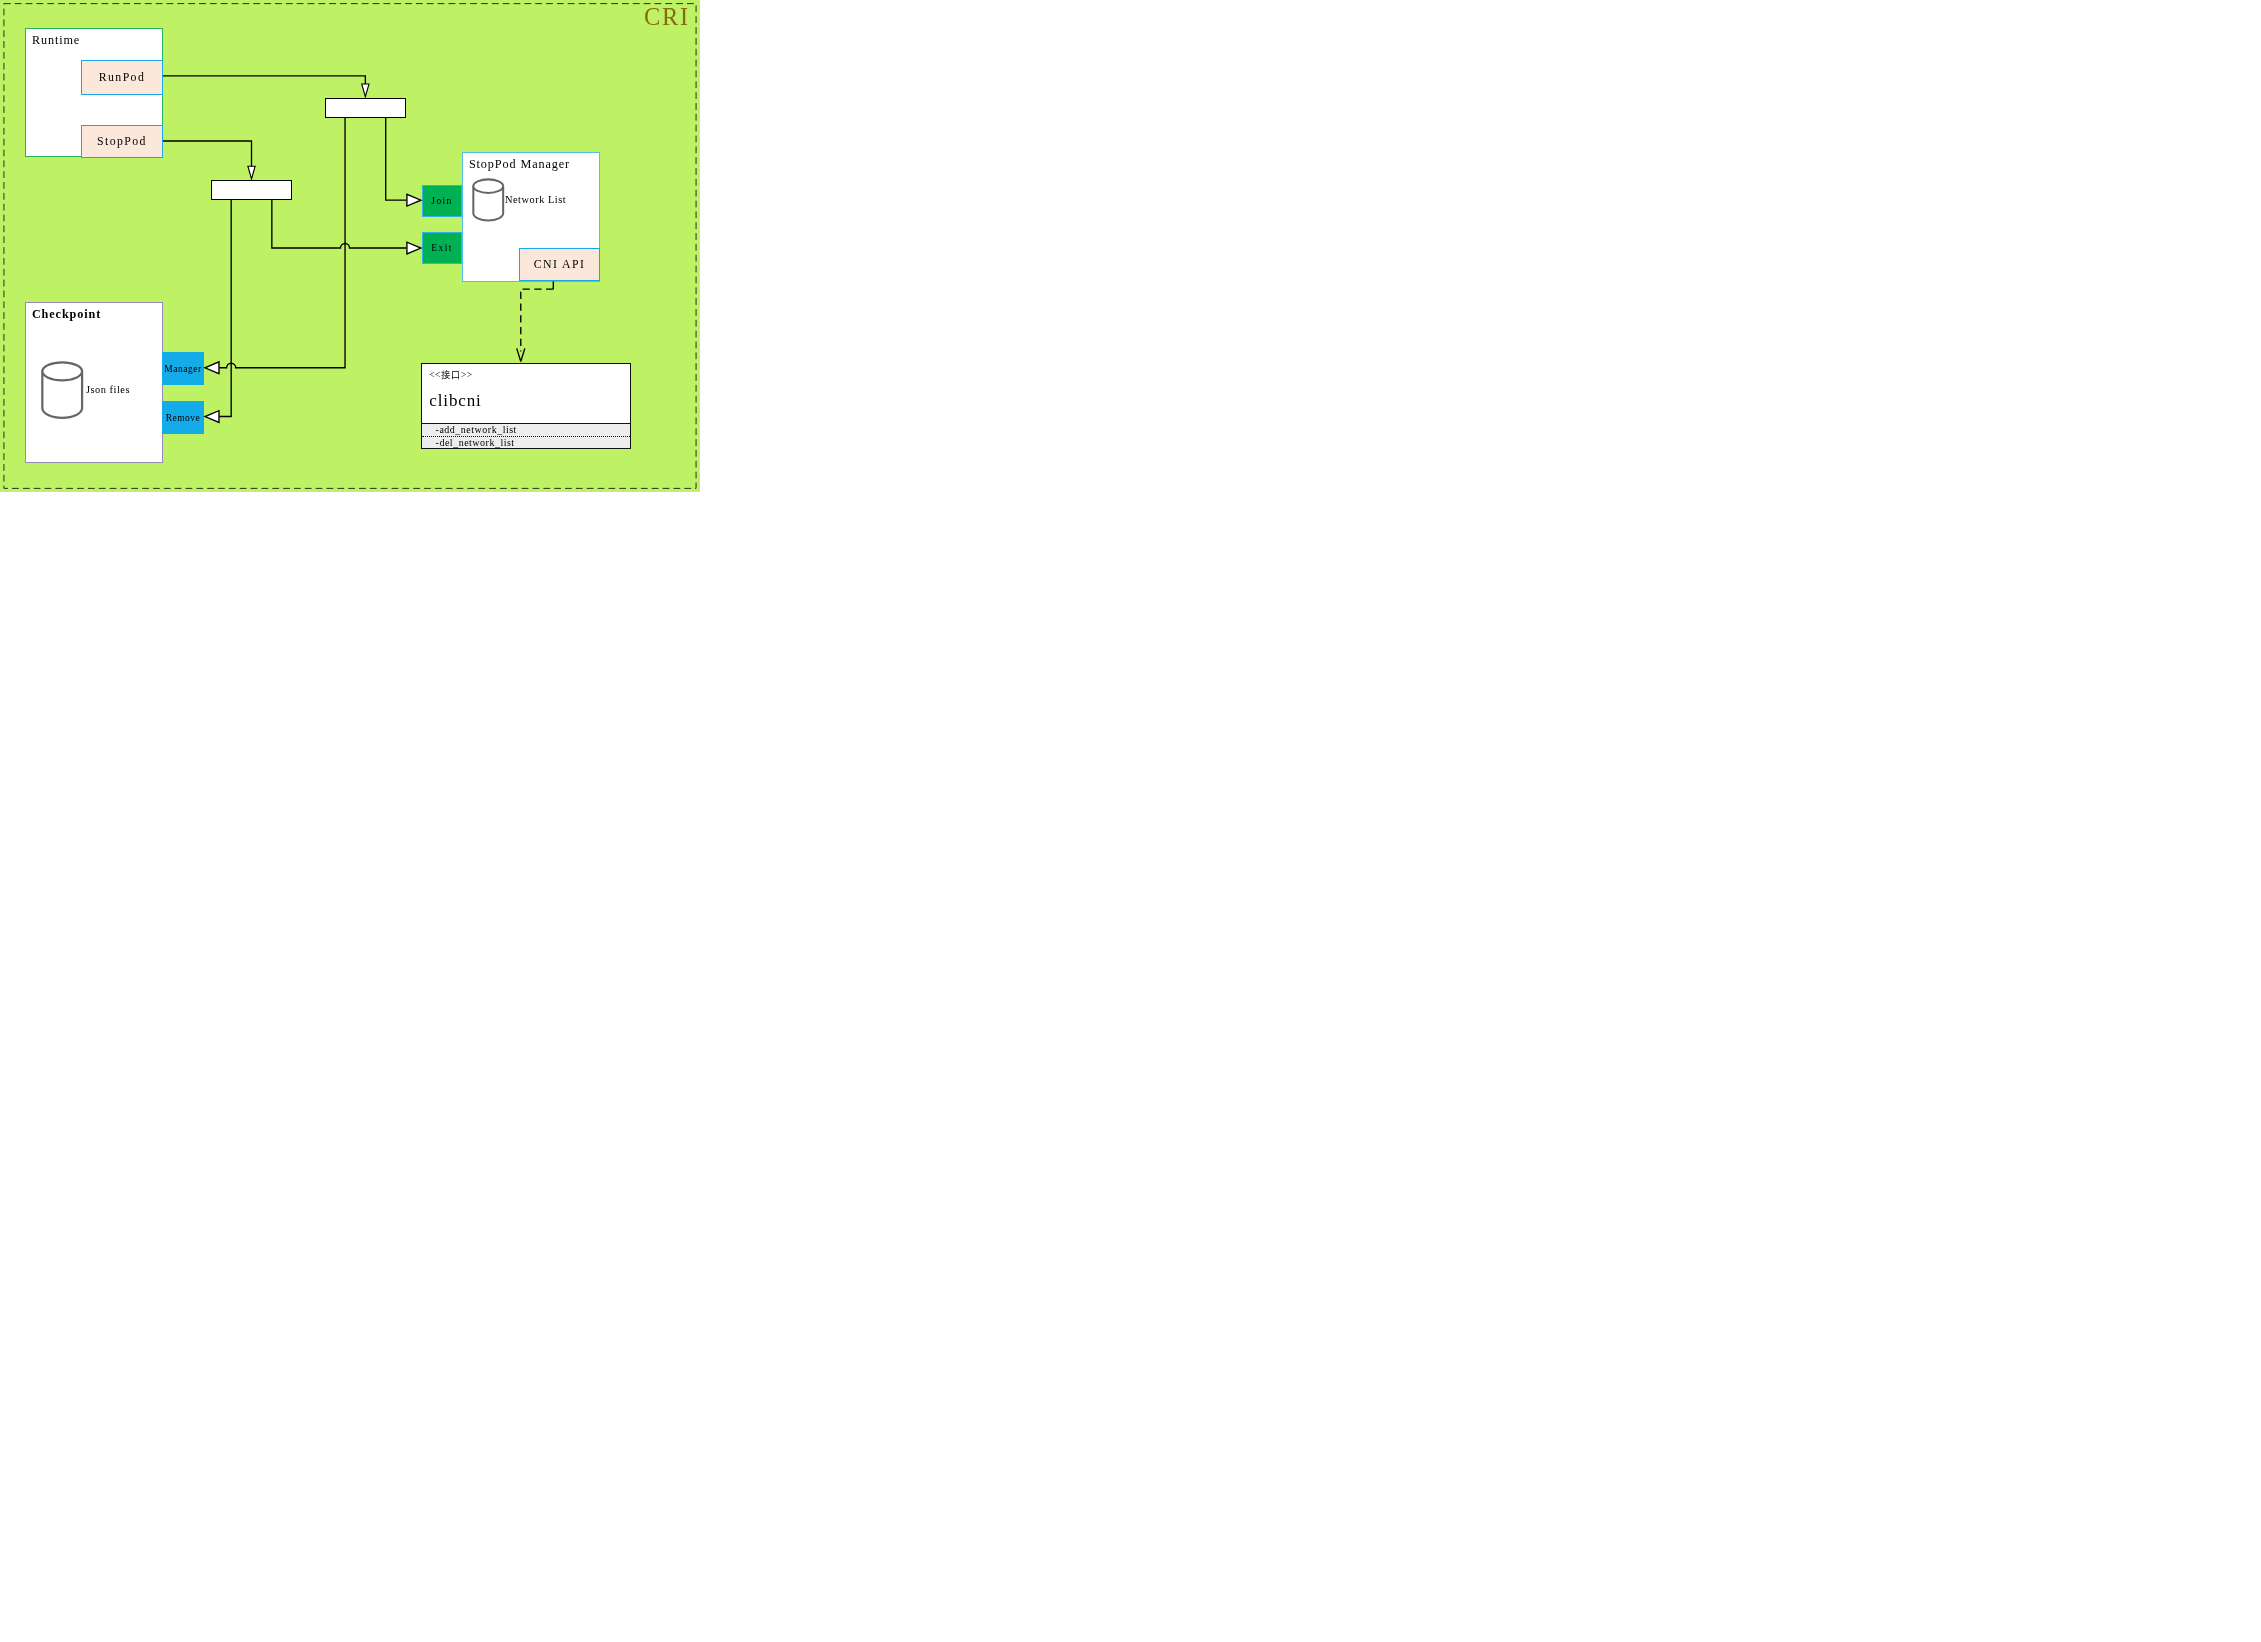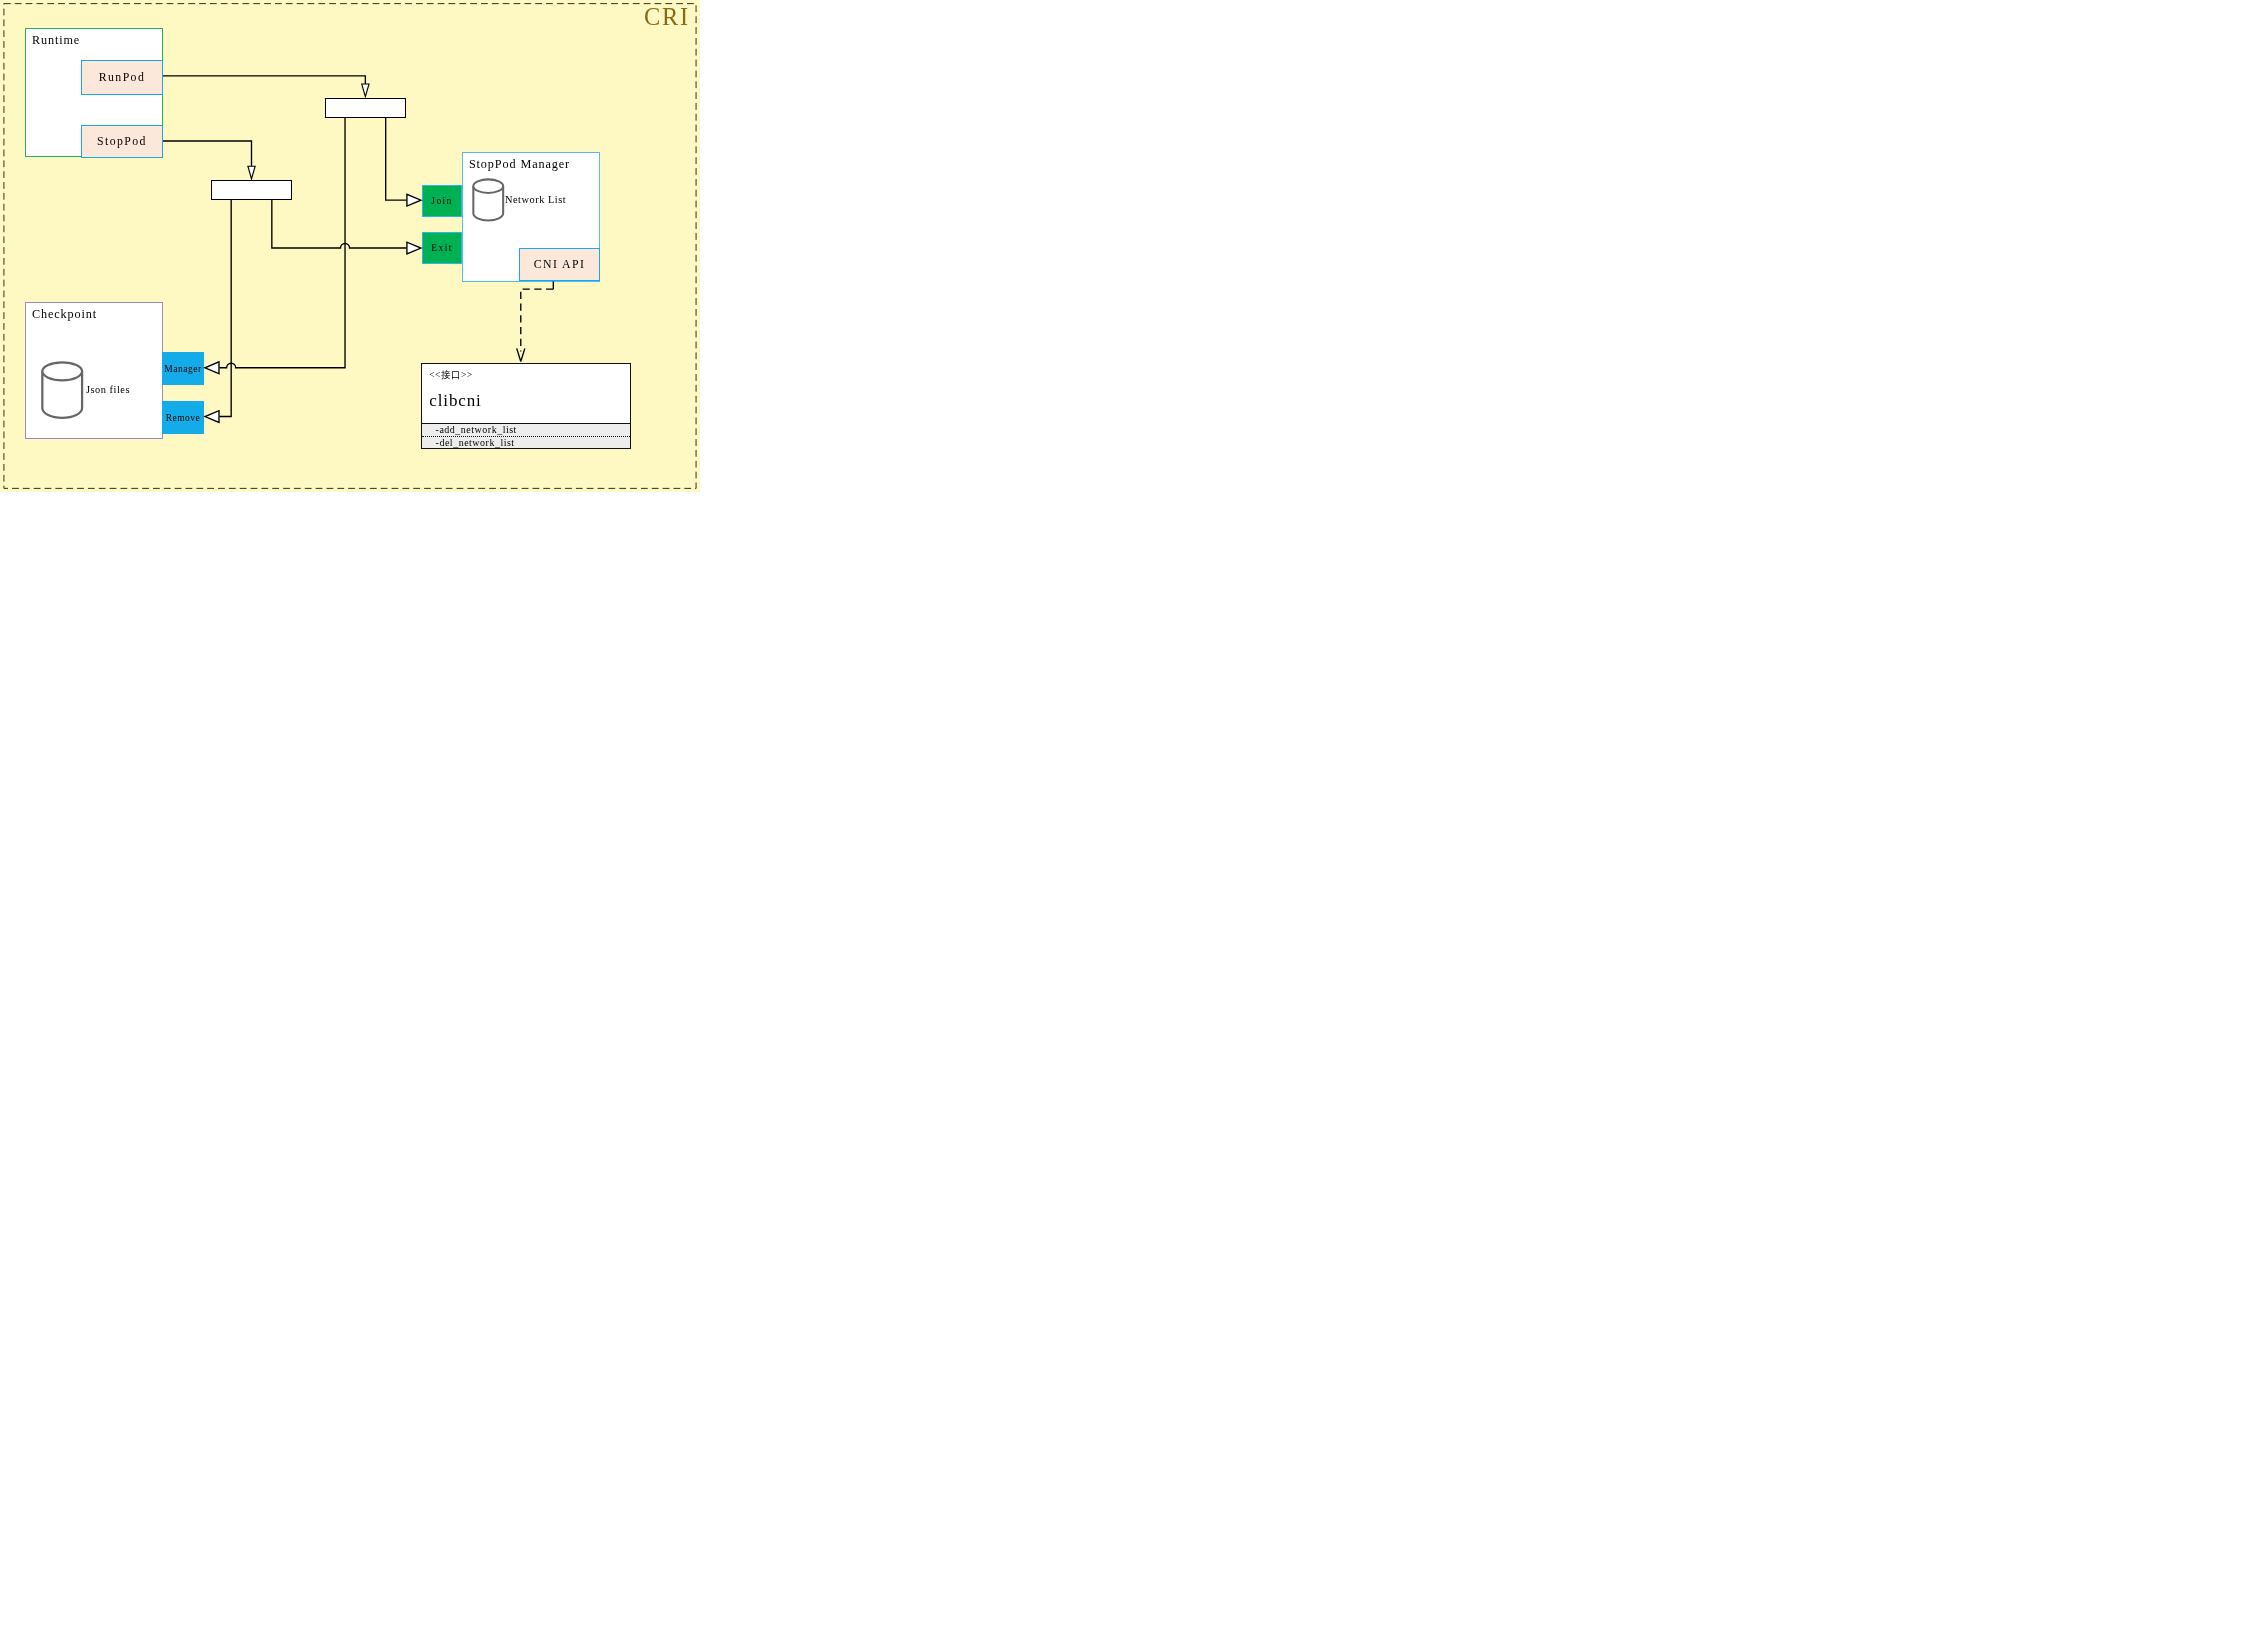--- a/index.html
+++ b/index.html
@@ -1,19 +1,19 @@
 <!DOCTYPE html>
 <html style="font-size:7.2px"><head>
 <meta charset="utf-8">
 <style>
   html,body{margin:0;padding:0;background:#ffffff;}
   .canvas{
     position:relative;
     width:700px;height:492px;
-    background:#fef9c3;
+    background:#bef264;
     font-family:"Liberation Serif","DejaVu Serif",serif;
     color:#000;
     overflow:hidden;
   }
   .abs{position:absolute;box-sizing:border-box;}
   
   .frame{background:#fff;}
   .frame .frame-title{
     padding:3.6px 5.9px;
     font-size:12.2px;
@@ -96,21 +96,21 @@
   <div class="abs" style="left:211px;top:180px;width:81px;height:20px;border:1.4px solid #000;background:#fff;"></div>
 
   <div class="abs frame nm-frame" style="left:462px;top:152px;width:138px;height:130px;">
     <div class="frame-title">StopPod Manager</div>
   </div>
   <div class="abs ds-label" style="left:505px;top:194px;">Network List</div>
   <div class="abs green" style="left:422px;top:185px;width:40px;height:32px;">Join</div>
   <div class="abs green" style="left:422px;top:232px;width:40px;height:32px;">Exit</div>
   <div class="abs peach" style="left:519px;top:248px;width:81px;height:33px;">CNI API</div>
 
-  <div class="abs frame cp-frame" style="left:25px;top:302px;width:138px;height:137px;">
+  <div class="abs frame cp-frame" style="left:25px;top:302px;width:138px;height:161px;font-weight:bold;">
     <div class="frame-title">Checkpoint</div>
   </div>
   <div class="abs ds-label" style="left:86px;top:384px;">Json files</div>
   <div class="abs cyan" style="left:162px;top:352px;width:42px;height:33px;">Manager</div>
   <div class="abs cyan" style="left:162px;top:401px;width:42px;height:33px;">Remove</div>
 
   <div class="abs iface" style="left:421px;top:363px;width:210px;height:86px;gap:12px;">
     <div class="iface-head">
       <div class="iface-stereotype">&lt;&lt;接口&gt;&gt;</div>
       <div class="iface-name">clibcni</div>

